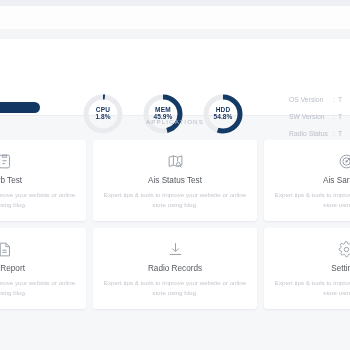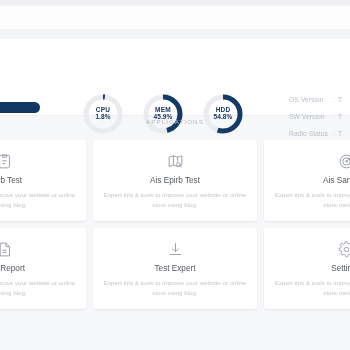--- a/index.html
+++ b/index.html
@@ -218,21 +218,21 @@
 
     <div class="card">
       <span class="ico">
         <svg width="17" height="17" viewBox="0 0 24 24" fill="none" stroke="currentColor" stroke-width="1.4">
           <path d="M3 6l6-2 6 2 6-2v13l-6 2-6-2-6 2z"></path>
           <path d="M9 4v13M15 6v6"></path>
           <circle cx="16" cy="16" r="2.6"></circle>
           <path d="M18 18l2.4 2.4"></path>
         </svg>
       </span>
-      <div class="c-title">Ais Epirb Test</div>
+      <div class="c-title">Ais Status Test</div>
       <div class="c-desc">Expert tips &amp; tools to improve your website or online store using blog.</div>
     </div>
 
     <div class="card">
       <span class="ico">
         <svg width="17" height="17" viewBox="0 0 24 24" fill="none" stroke="currentColor" stroke-width="1.4">
           <circle cx="12" cy="12" r="9"></circle>
           <circle cx="12" cy="12" r="5.2"></circle>
           <path d="M12 12l6.4-6.4"></path>
           <circle cx="12" cy="12" r="1.6" fill="currentColor" stroke="none"></circle>
@@ -255,21 +255,21 @@
     </div>
 
     <div class="card">
       <span class="ico">
         <svg width="17" height="17" viewBox="0 0 24 24" fill="none" stroke="currentColor" stroke-width="1.4">
           <path d="M12 3v11"></path>
             <path d="M7.5 10.5L12 15l4.5-4.5"></path>
           <path d="M4 19h16"></path>
         </svg>
       </span>
-      <div class="c-title">Test Expert</div>
+      <div class="c-title">Radio Records</div>
       <div class="c-desc">Expert tips &amp; tools to improve your website or online store using blog.</div>
     </div>
 
     <div class="card">
       <span class="ico">
         <svg width="17" height="17" viewBox="0 0 24 24" fill="none" stroke="currentColor" stroke-width="1.4">
           <circle cx="12" cy="12" r="3.1"></circle>
           <path d="M19.2 14.6a1.6 1.6 0 00.32 1.76l.06.06a1.9 1.9 0 11-2.7 2.7l-.06-.06a1.6 1.6 0 00-1.76-.32 1.6 1.6 0 00-.97 1.47v.17a1.9 1.9 0 11-3.8 0v-.09a1.6 1.6 0 00-1.05-1.47 1.6 1.6 0 00-1.76.32l-.06.06a1.9 1.9 0 11-2.7-2.7l.06-.06a1.6 1.6 0 00.32-1.76 1.6 1.6 0 00-1.47-.97h-.17a1.9 1.9 0 110-3.8h.09A1.6 1.6 0 004.4 8.5a1.6 1.6 0 00-.32-1.76l-.06-.06a1.9 1.9 0 112.7-2.7l.06.06a1.6 1.6 0 001.76.32h.08A1.6 1.6 0 009.6 2.9v-.17a1.9 1.9 0 113.8 0v.09a1.6 1.6 0 00.97 1.47 1.6 1.6 0 001.76-.32l.06-.06a1.9 1.9 0 112.7 2.7l-.06.06a1.6 1.6 0 00-.32 1.76v.08a1.6 1.6 0 001.47.97h.17a1.9 1.9 0 110 3.8h-.09a1.6 1.6 0 00-1.47.97z"></path>
         </svg>
       </span>

